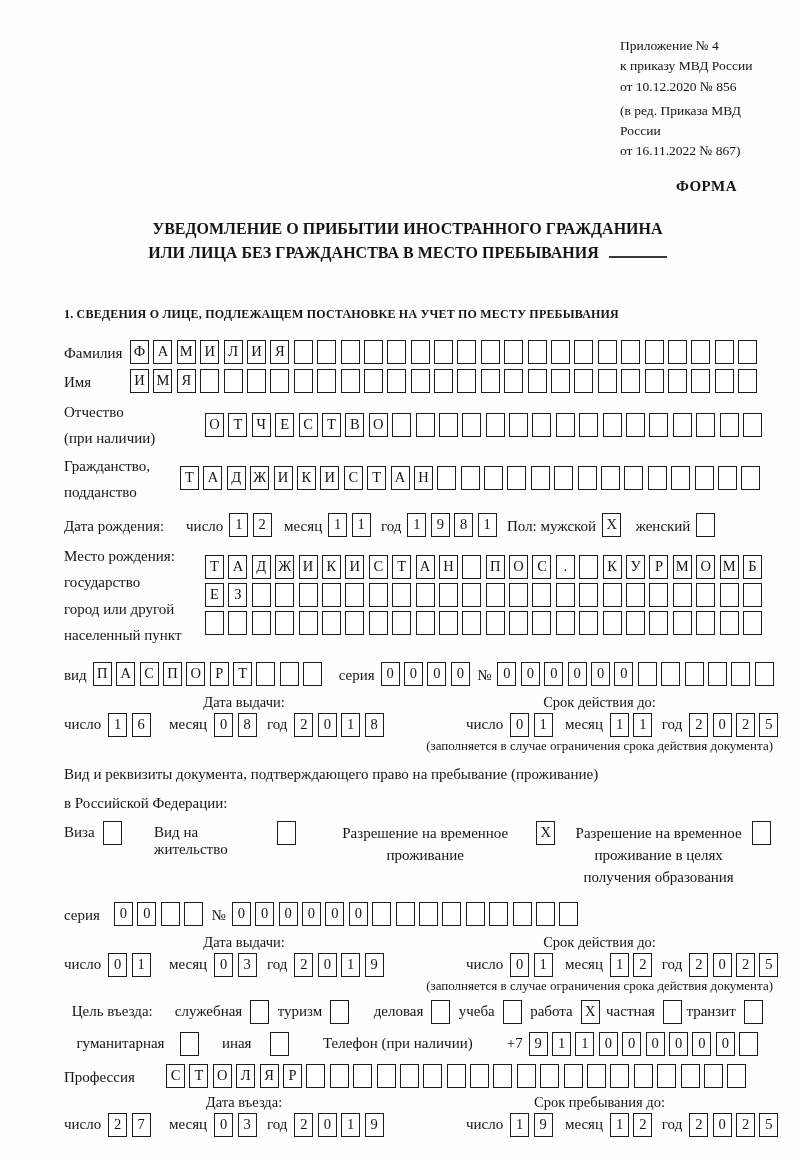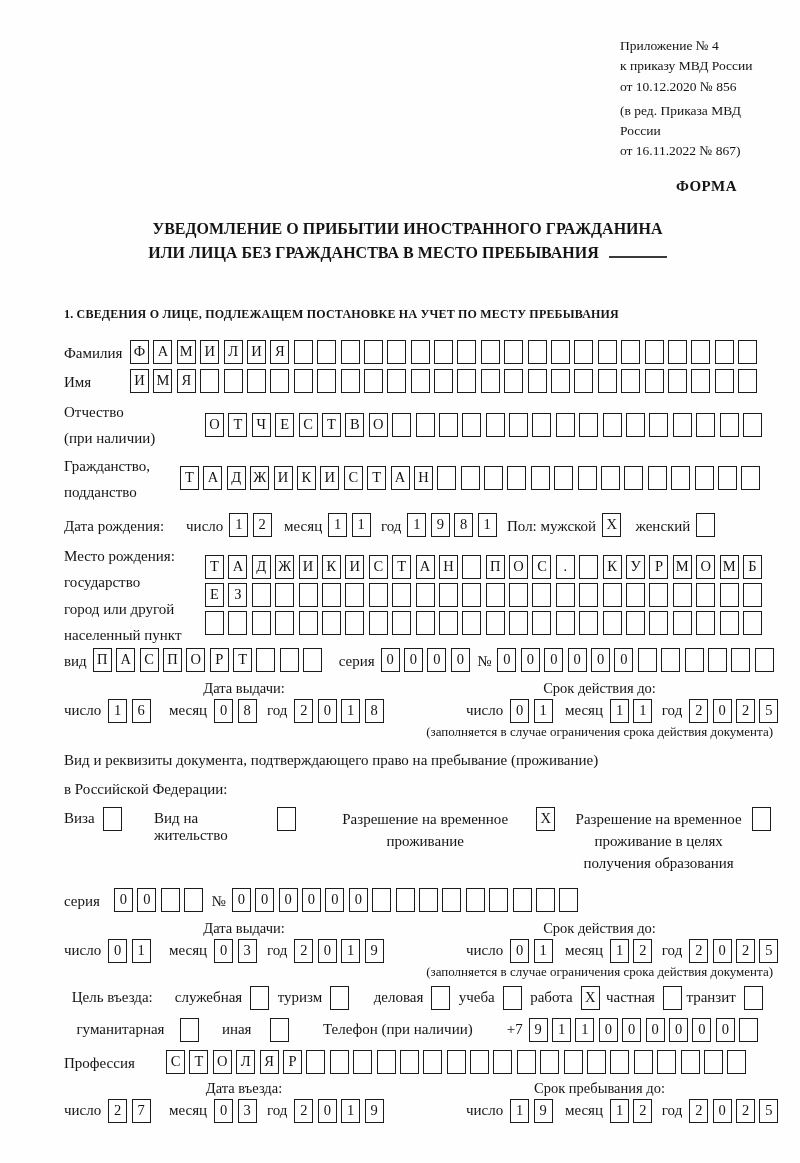--- a/index.html
+++ b/index.html
@@ -97,21 +97,21 @@
       <span class="inline-lbl" style="padding-left:8px">месяц</span>
       <span class="cells"><span class="cell">1</span><span class="cell">1</span></span>
       <span class="inline-lbl" style="padding-left:6px">год</span>
       <span class="cells"><span class="cell">1</span><span class="cell">9</span><span class="cell">8</span><span class="cell">1</span></span>
       <span class="inline-lbl" style="padding-left:6px">Пол: мужской</span>
       <span class="cells"><span class="cell">X</span></span>
       <span class="inline-lbl" style="padding-left:10px">женский</span>
       <span class="cells"><span class="cell"></span></span>
     </div>
 
-    <div class="frow" style="margin-top:4px;margin-bottom:0">
+    <div class="frow" style="margin-top:4px;margin-bottom:14px">
       <div class="lbl lbl2" style="width:141px">
         <div>Место рождения:</div>
           <div>государство</div>
         <div>город или другой</div>
           <div>населенный пункт</div>
       </div>
       <div>
         <div class="cells mb2"><span class="cell">Т</span><span class="cell">А</span><span class="cell">Д</span><span class="cell">Ж</span><span class="cell">И</span><span class="cell">К</span><span class="cell">И</span><span class="cell">С</span><span class="cell">Т</span><span class="cell">А</span><span class="cell">Н</span><span class="cell"></span><span class="cell">П</span><span class="cell">О</span><span class="cell">С</span><span class="cell">.</span><span class="cell"></span><span class="cell">К</span><span class="cell">У</span><span class="cell">Р</span><span class="cell">М</span><span class="cell">О</span><span class="cell">М</span><span class="cell">Б</span></div>
         <div class="cells mb2"><span class="cell">Е</span><span class="cell">З</span><span class="cell"></span><span class="cell"></span><span class="cell"></span><span class="cell"></span><span class="cell"></span><span class="cell"></span><span class="cell"></span><span class="cell"></span><span class="cell"></span><span class="cell"></span><span class="cell"></span><span class="cell"></span><span class="cell"></span><span class="cell"></span><span class="cell"></span><span class="cell"></span><span class="cell"></span><span class="cell"></span><span class="cell"></span><span class="cell"></span><span class="cell"></span><span class="cell"></span></div>
         <div class="cells"><span class="cell"></span><span class="cell"></span><span class="cell"></span><span class="cell"></span><span class="cell"></span><span class="cell"></span><span class="cell"></span><span class="cell"></span><span class="cell"></span><span class="cell"></span><span class="cell"></span><span class="cell"></span><span class="cell"></span><span class="cell"></span><span class="cell"></span><span class="cell"></span><span class="cell"></span><span class="cell"></span><span class="cell"></span><span class="cell"></span><span class="cell"></span><span class="cell"></span><span class="cell"></span><span class="cell"></span></div>

